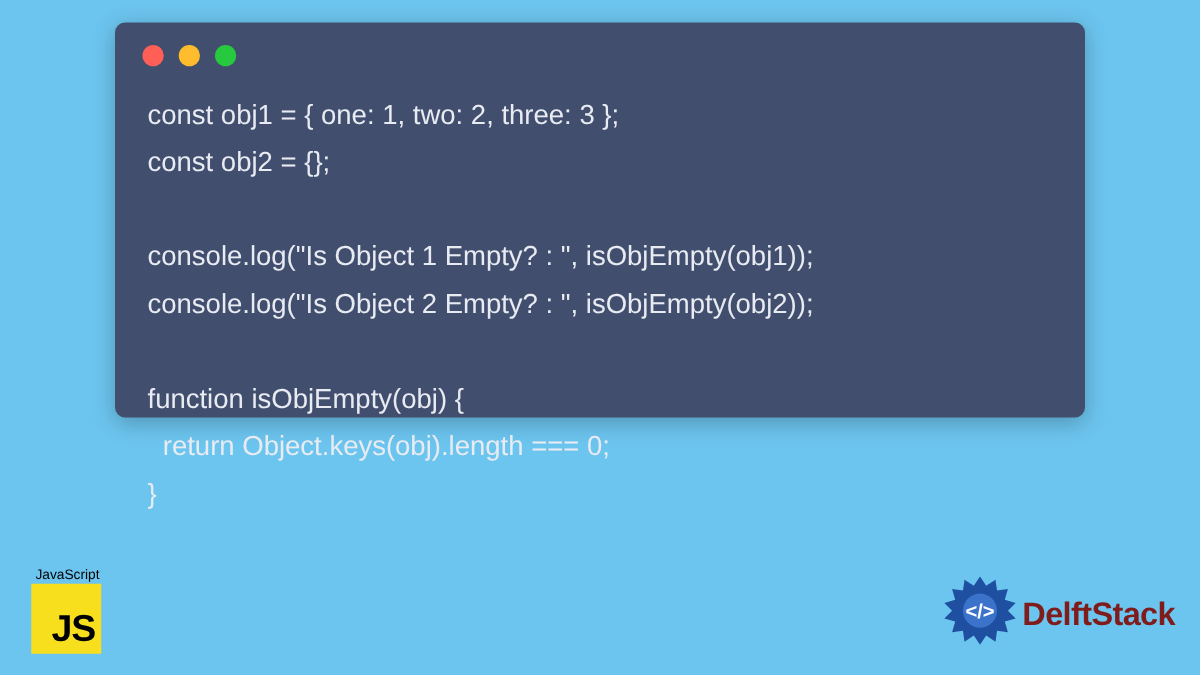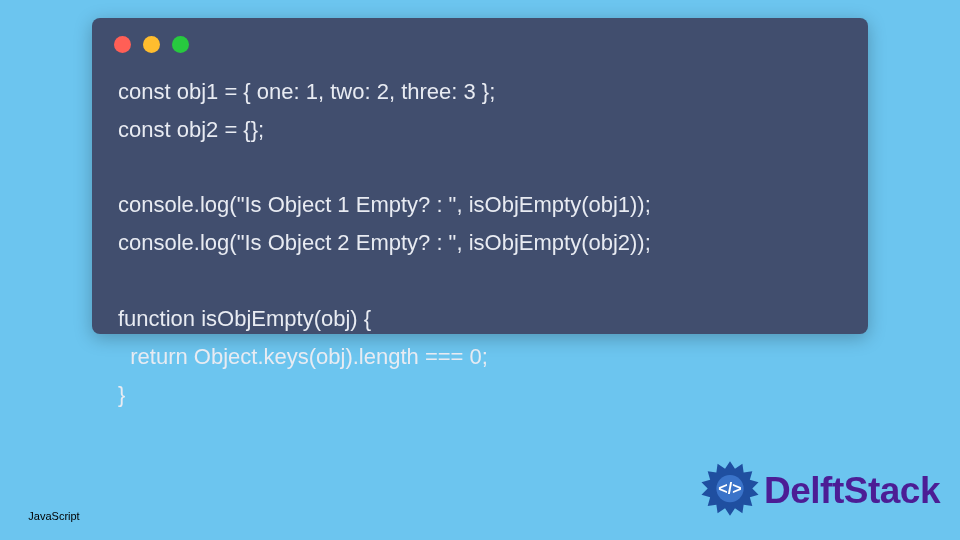--- a/index.html
+++ b/index.html
@@ -68,23 +68,23 @@
   .delft-brand {
     position: absolute;
     right: 20px;
     bottom: 18px;
     display: flex;
     align-items: center;
     gap: 3px;
   }
   .delft-brand svg { display: block; }
   .delft-text {
-    font-size: 37px;
+    font-size: 26px;
     font-weight: 600;
-    color: #4c1d95;
+    color: #7f1d1d;
     letter-spacing: -0.5px;
   }
 </style>
 </head>
 <body>
 
 <div class="code-window">
   <div class="window-controls">
     <span class="dot dot-red"></span>
     <span class="dot dot-yellow"></span>
@@ -96,20 +96,23 @@
 <span>console.log("Is Object 1 Empty? : ", isObjEmpty(obj1));</span>
 <span>console.log("Is Object 2 Empty? : ", isObjEmpty(obj2));</span>
 <span></span>
 <span>function isObjEmpty(obj) {</span>
 <span>  return Object.keys(obj).length === 0;</span>
 <span>}</span></div>
 </div>
 
 <div class="js-badge">
   <div class="js-badge-label">JavaScript</div>
+  <div class="js-logo">
+    <span>JS</span>
+  </div>
 </div>
 
 <div class="delft-brand">
   <span>
     <svg width="62" height="62" viewBox="0 0 100 100">
       <g fill="#1f4fa0">
         <polygon points="50,2 58,14 70,6 72,20 86,18 82,32 96,36 86,46 96,56 82,60 86,74 72,72 70,86 58,78 50,90 42,78 30,86 28,72 14,74 18,60 4,56 14,46 4,36 18,32 14,18 28,20 30,6 42,14"></polygon>
       </g>
       <circle cx="50" cy="46" r="22" fill="#3a73c9"></circle>
       <text x="50" y="55" text-anchor="middle" font-size="26" font-weight="700" fill="#fff" font-family="Arial">&lt;/&gt;</text>

